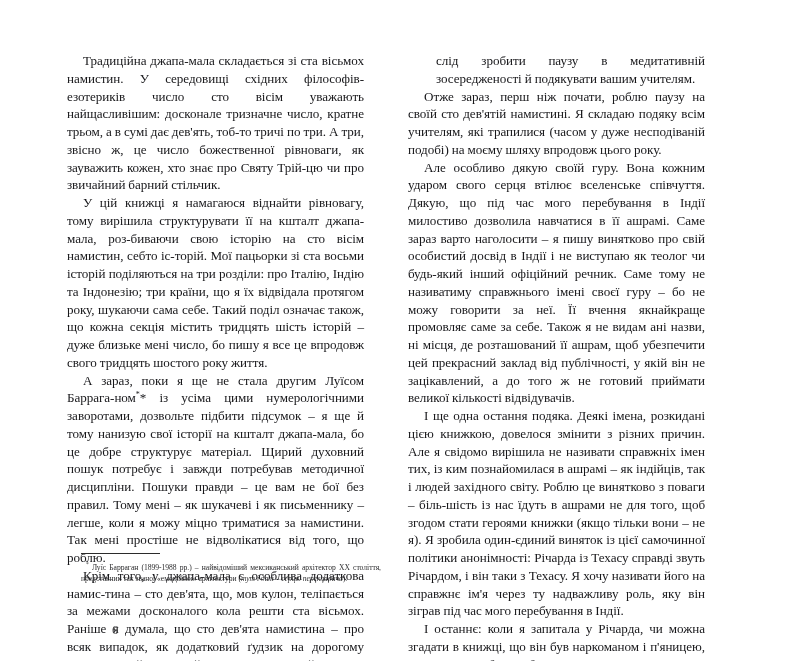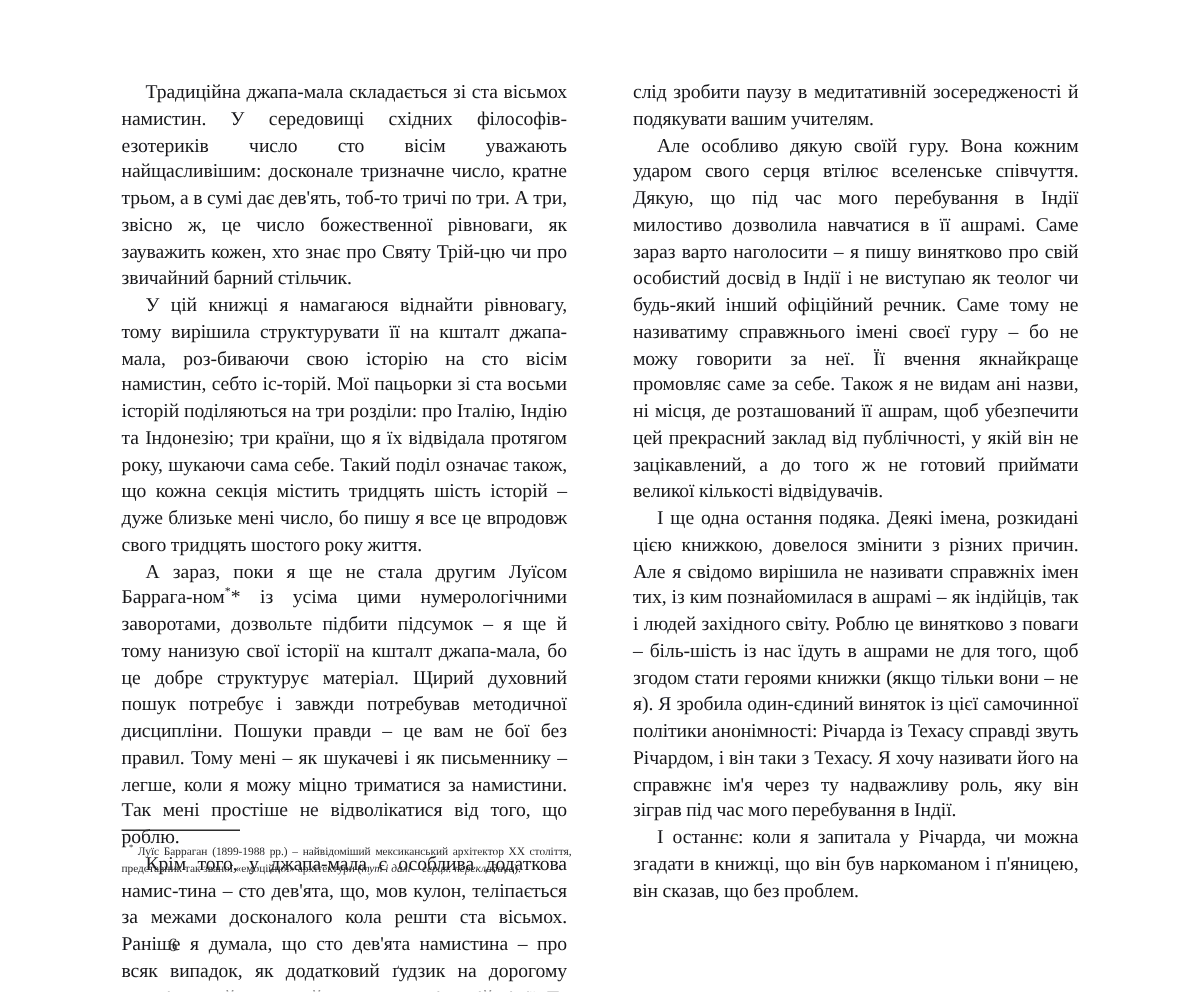--- a/index.html
+++ b/index.html
@@ -11,21 +11,21 @@
     position: relative;
     width: 800px;
     height: 661px;
     background: #ffffff;
     overflow: hidden;
     font-family: "Liberation Serif", "DejaVu Serif", serif;
     color: #1a1a1a;
   }
   .columns {
     position: absolute;
-    left: 81px;
+    left: 67px;
     top: 52px;
     width: 638px;
     height: 490px;
   }
   .col {
     position: absolute;
     top: 0;
     width: 297px;
   }
   .col-left  { left: 0; }
@@ -36,21 +36,21 @@
     text-align: justify;
     text-justify: inter-word;
     text-indent: 16px;
     font-size: 13.1px;
     line-height: 17.75px;
     letter-spacing: -0.05px;
     word-spacing: -0.2px;
     color: #17171a;
     hyphens: manual;
   }
-  p.para.cont { text-indent: 0; }
+  p.para.cont { text-indent: 0; margin-left: 28px; }
 
   sup.fnmark {
     font-size: 8px;
     vertical-align: super;
     line-height: 0;
   }
 
   .footnote {
     position: absolute;
     left: 81px;
@@ -97,20 +97,21 @@
 
     <div class="col col-left">
       <p class="para">Традиційна джапа-мала складається зі ста вісьмох намистин. У середовищі східних філософів-езотериків число сто вісім уважають найщасливішим: досконале тризначне число, кратне трьом, а в сумі дає дев'ять, тоб-то тричі по три. А три, звісно ж, це число божественної рівноваги, як зауважить кожен, хто знає про Святу Трій-цю чи про звичайний барний стільчик.</p>
       <p class="para">У цій книжці я намагаюся віднайти рівновагу, тому вирішила структурувати її на кшталт джапа-мала, роз-биваючи свою історію на сто вісім намистин, себто іс-торій. Мої пацьорки зі ста восьми історій поділяються на три розділи: про Італію, Індію та Індонезію; три країни, що я їх відвідала протягом року, шукаючи сама себе. Такий поділ означає також, що кожна секція містить тридцять шість історій – дуже близьке мені число, бо пишу я все це впродовж свого тридцять шостого року життя.</p>
       <p class="para">А зараз, поки я ще не стала другим Луїсом Баррага-ном<sup class="fnmark">*</sup>* із усіма цими нумерологічними заворотами, дозвольте підбити підсумок – я ще й тому нанизую свої історії на кшталт джапа-мала, бо це добре структурує матеріал. Щирий духовний пошук потребує і завжди потребував методичної дисципліни. Пошуки правди – це вам не бої без правил. Тому мені – як шукачеві і як письменнику – легше, коли я можу міцно триматися за намистини. Так мені простіше не відволікатися від того, що роблю.</p>
       <p class="para">Крім того, у джапа-мала є особлива додаткова намис-тина – сто дев'ята, що, мов кулон, теліпається за межами досконалого кола решти ста вісьмох. Раніше я думала, що сто дев'ята намистина – про всяк випадок, як додатковий ґудзик на дорогому светрі чи наймолодший син у коро-лівській сім'ї. Та з'ясувалося, що в неї вище призначення. Коли ваш палець намацує цей маркер під час молитви,</p>
     </div>
 
     <div class="col col-right">
       <p class="para cont">слід зробити паузу в медитативній зосередженості й подякувати вашим учителям.</p>
+      <p class="para">Отже зараз, перш ніж почати, роблю паузу на своїй сто дев'ятій намистині. Я складаю подяку всім учителям, які трапилися (часом у дуже несподіваній подобі) на моєму шляху впродовж цього року.</p>
       <p class="para">Але особливо дякую своїй гуру. Вона кожним ударом свого серця втілює вселенське співчуття. Дякую, що під час мого перебування в Індії милостиво дозволила навчатися в її ашрамі. Саме зараз варто наголосити – я пишу винятково про свій особистий досвід в Індії і не виступаю як теолог чи будь-який інший офіційний речник. Саме тому не називатиму справжнього імені своєї гуру – бо не можу говорити за неї. Її вчення якнайкраще промовляє саме за себе. Також я не видам ані назви, ні місця, де розташований її ашрам, щоб убезпечити цей прекрасний заклад від публічності, у якій він не зацікавлений, а до того ж не готовий приймати великої кількості відвідувачів.</p>
       <p class="para">І ще одна остання подяка. Деякі імена, розкидані цією книжкою, довелося змінити з різних причин. Але я свідомо вирішила не називати справжніх імен тих, із ким познайомилася в ашрамі – як індійців, так і людей західного світу. Роблю це винятково з поваги – біль-шість із нас їдуть в ашрами не для того, щоб згодом стати героями книжки (якщо тільки вони – не я). Я зробила один-єдиний виняток із цієї самочинної політики анонімності: Річарда із Техасу справді звуть Річардом, і він таки з Техасу. Я хочу називати його на справжнє ім'я через ту надважливу роль, яку він зіграв під час мого перебування в Індії.</p>
       <p class="para">І останнє: коли я запитала у Річарда, чи можна згадати в книжці, що він був наркоманом і п'яницею, він сказав, що без проблем.</p>
 
     </div>
 
   </div>
 
   <div class="footnote">
     <div class="rule"></div>

